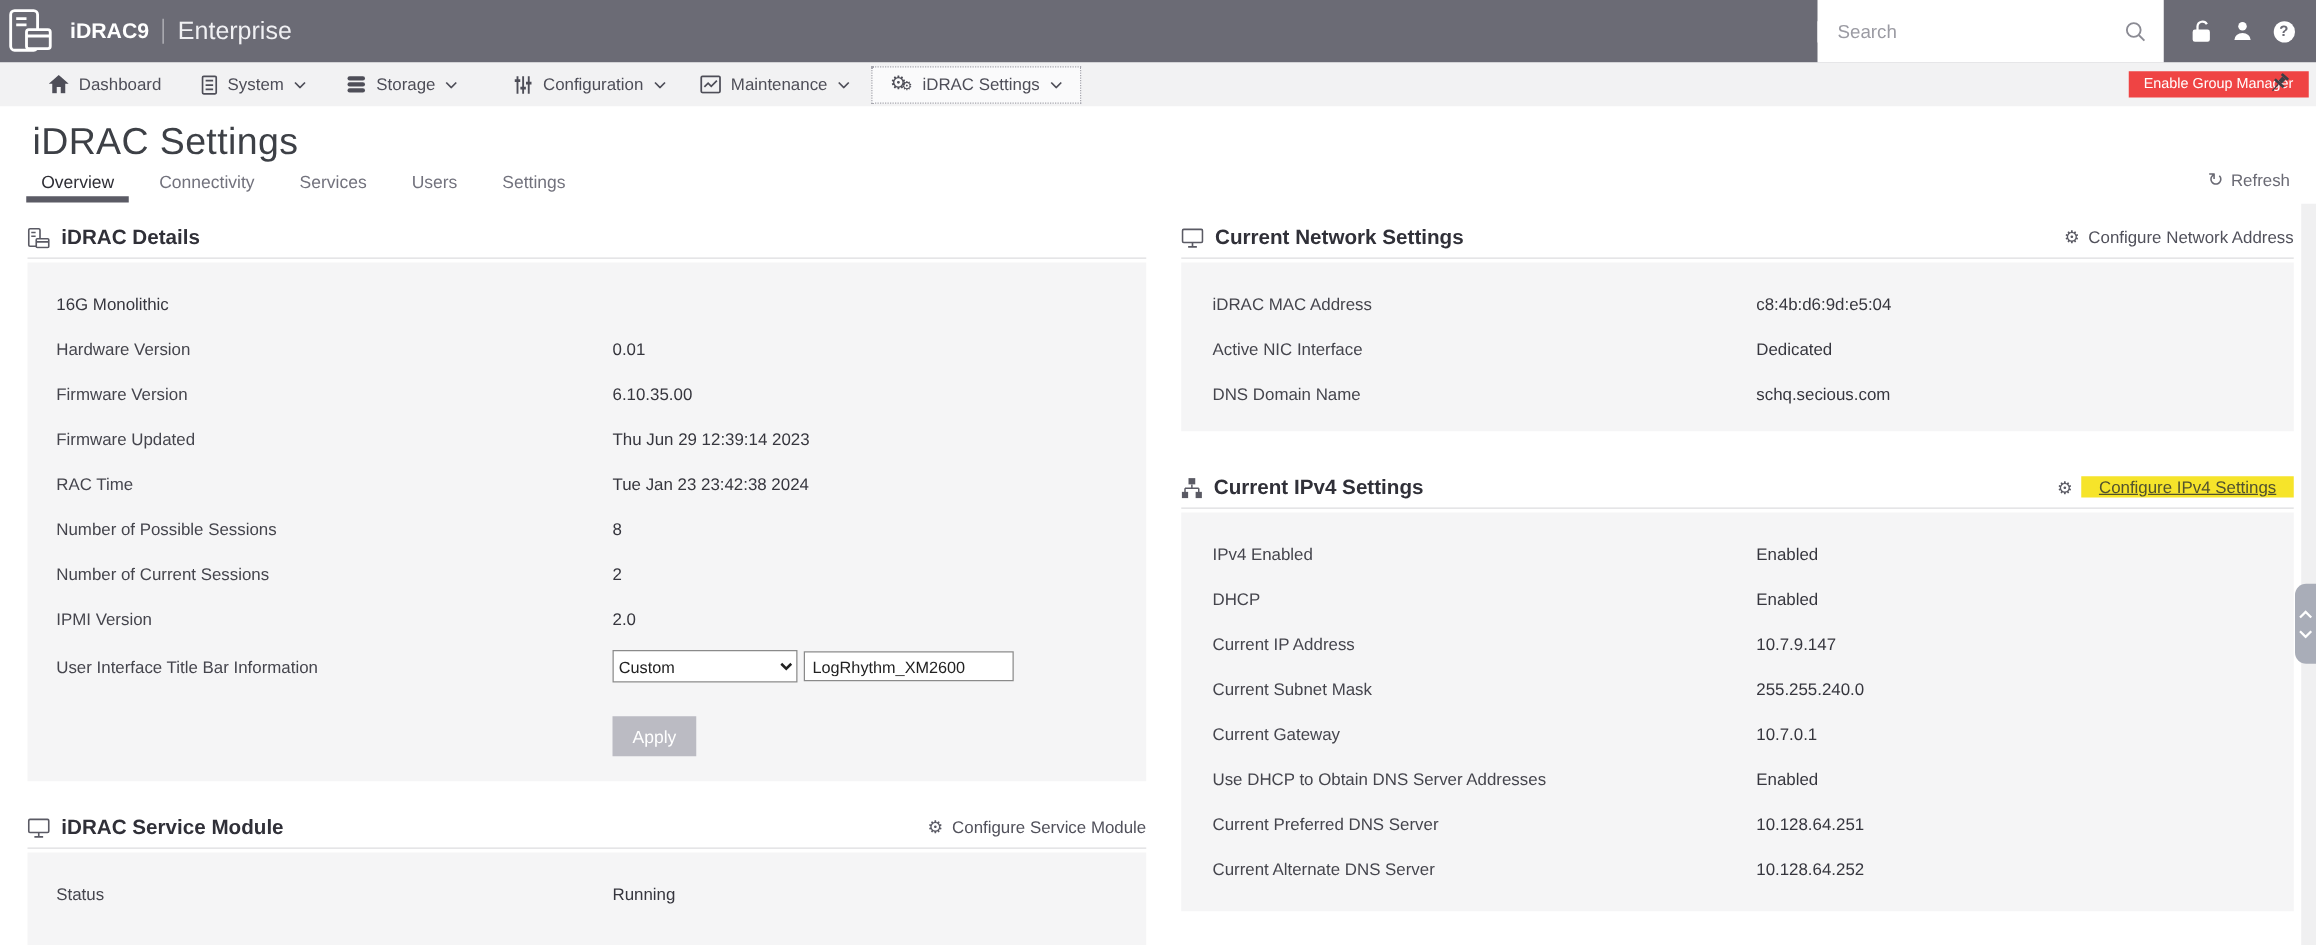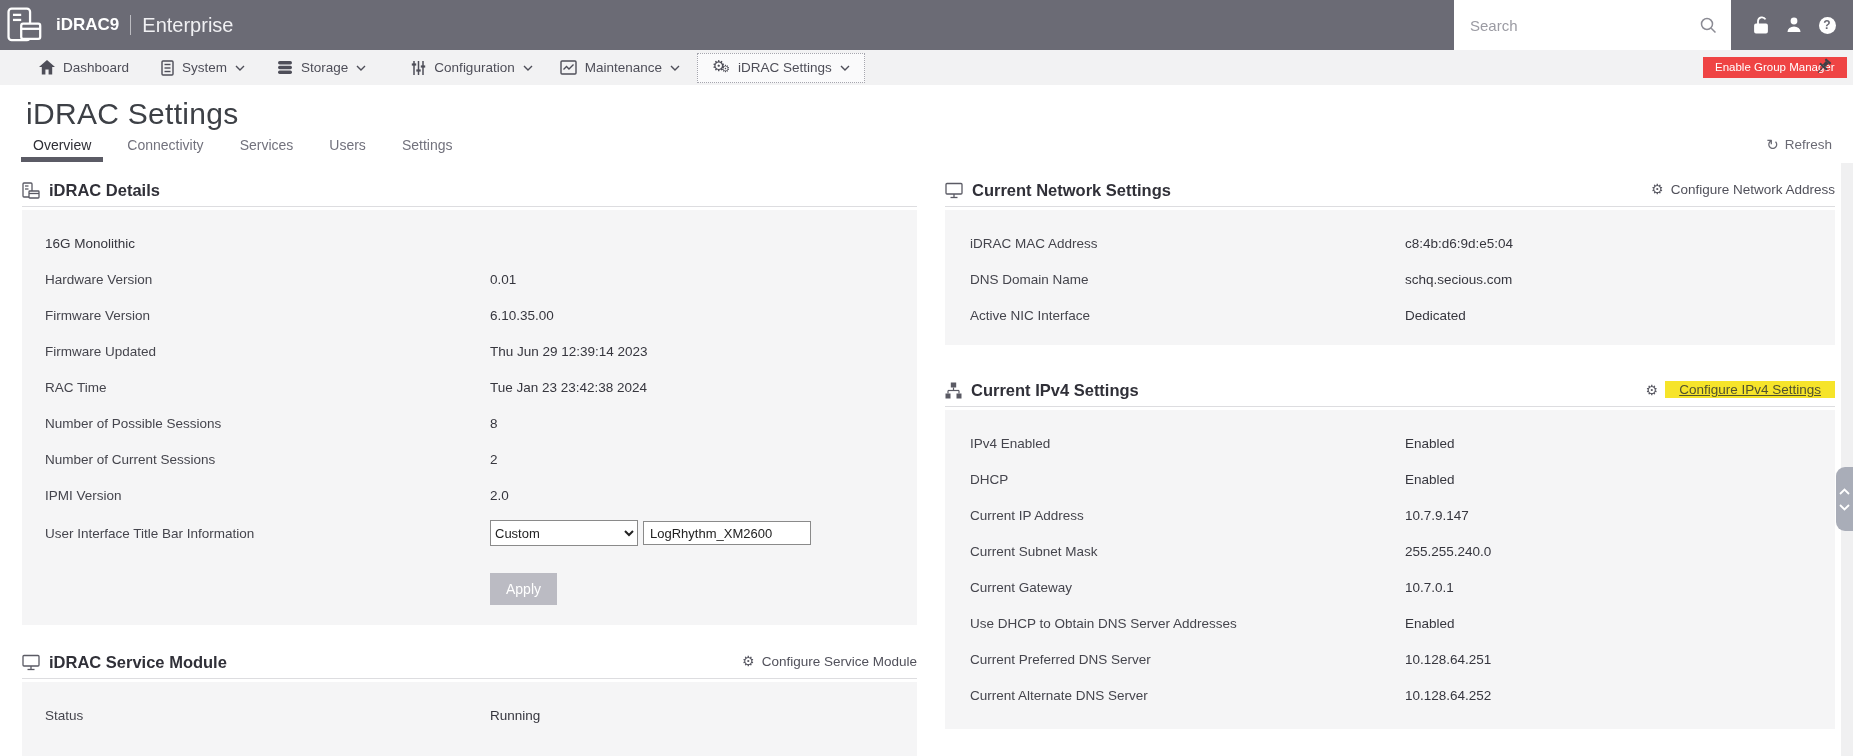--- a/index.html
+++ b/index.html
@@ -347,26 +347,26 @@
       <span>Configure Network Address</span>
     </a>
   </div>
 
   <div class="card card-net">
     <div class="row">
       <span class="lbl">iDRAC MAC Address</span>
       <span class="val">c8:4b:d6:9d:e5:04</span>
     </div>
     <div class="row">
+      <span class="lbl">Active NIC Interface</span>
+      <span class="val">Dedicated</span>
+    </div>
+    <div class="row">
       <span class="lbl">DNS Domain Name</span>
       <span class="val">schq.secious.com</span>
-    </div>
-    <div class="row">
-      <span class="lbl">Active NIC Interface</span>
-      <span class="val">Dedicated</span>
     </div>
   </div>
 
   <div class="sec-head sec-ipv4">
     <span class="icon">
       <svg width="17" height="17" viewBox="0 0 17 17">
         <g fill="#5a5a64">
           <rect x="5.8" y="0.5" width="5.4" height="5"></rect>
           <rect x="0.5" y="11.5" width="5" height="5"></rect>
           <rect x="11.5" y="11.5" width="5" height="5"></rect>

